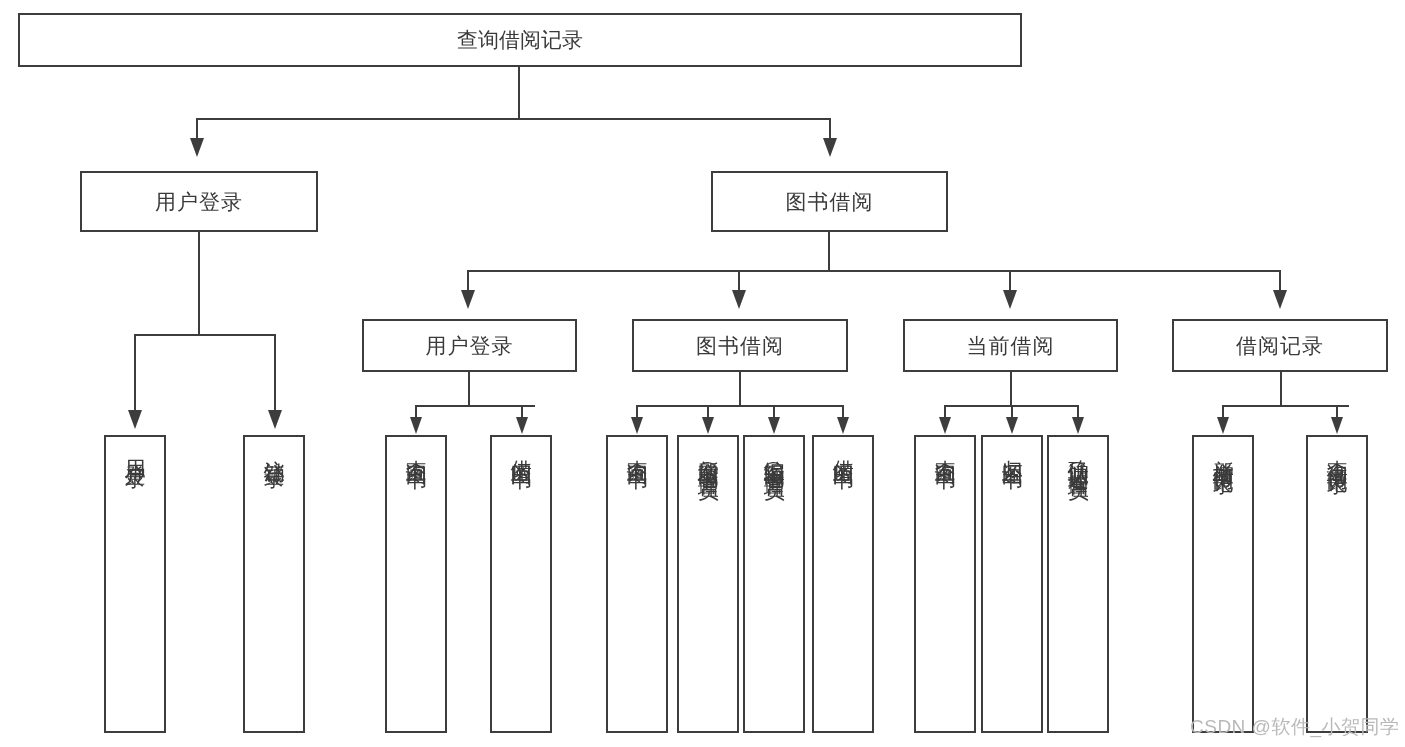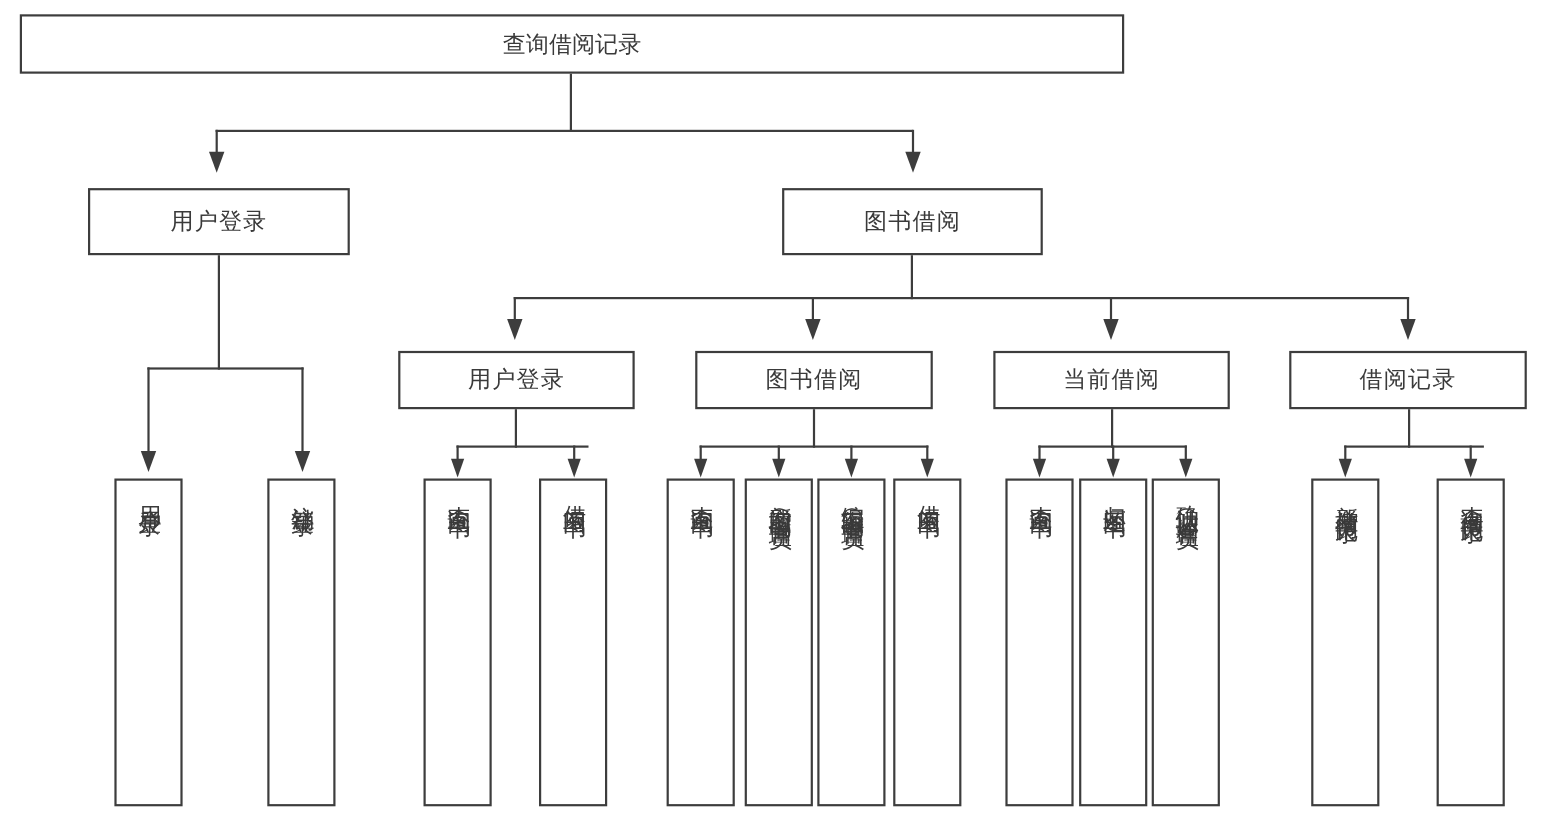--- a/index.html
+++ b/index.html
@@ -204,14 +204,15 @@
     <span class="vtext">确认归还（管理员）</span>
   </div>
 
   <div class="node leaf" style="left:1192px;top:435px;width:62px;height:298px;">
     <span class="vtext">新增借阅记录</span>
   </div>
   <div class="node leaf" style="left:1306px;top:435px;width:62px;height:298px;">
     <span class="vtext">查询借阅记录</span>
   </div>
 
+  <div id="watermark" style="left:1190px;top:714px;">CSDN @软件_小贺同学</div>
 
 </div>
 
 </body></html>

